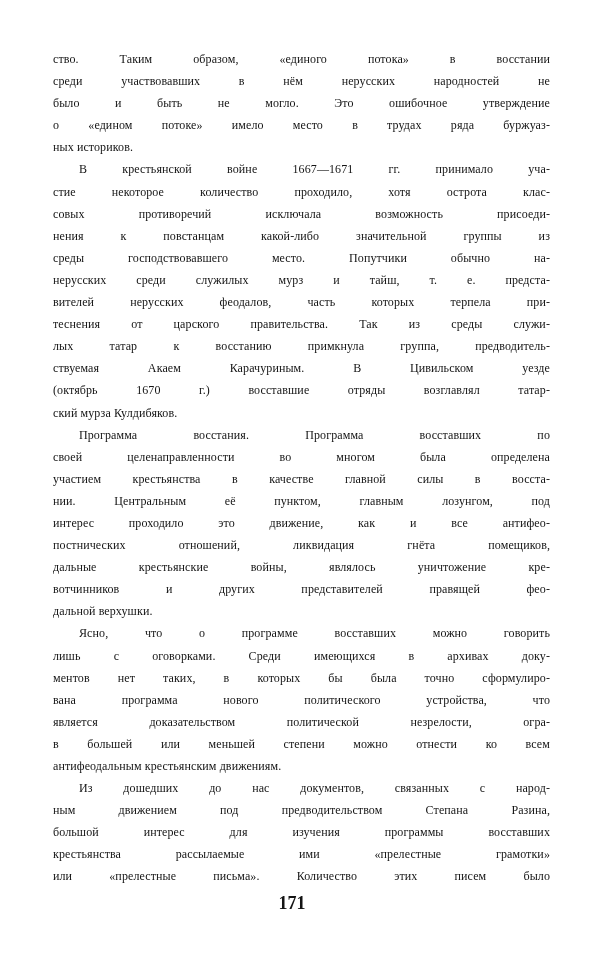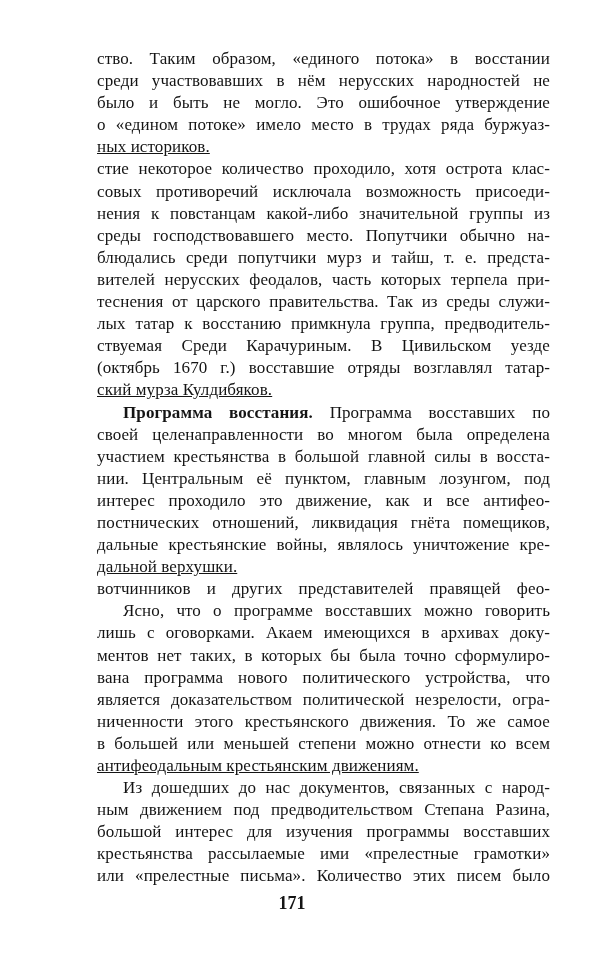--- a/index.html
+++ b/index.html
@@ -7,81 +7,80 @@
     width: 600px; height: 958px; background: #ffffff; overflow: hidden;
     position: relative;
     font-family: "Liberation Serif", "DejaVu Serif", serif;
     color: #141414;
   }
   .page {
     position: absolute; left: 53px; top: 48px; width: 497px;
   }
   .line {
     height: 22.1px; line-height: 22.1px;
-    font-size: 17px; white-space: nowrap;
+    font-size: 12px; white-space: nowrap;
     text-align: justify; text-align-last: justify;
     letter-spacing: 0.1px;
-    margin-left: 44px;
   }
-  .line.last { text-align-last: left; text-decoration: underline; }
+  .line.last { text-align-last: left; }
   .line.indent { padding-left: 26px; }
-  .bold { font-weight: bold; }
+  .bold { font-weight: normal; }
   .page-number {
     position: absolute; left: 0; width: 584px; top: 893px;
     text-align: center; font-size: 18px; font-weight: bold;
     font-family: "Liberation Serif", serif;
   }
 </style>
 </head>
 <body>
 
 <div class="page">
 
   <div>
     <div class="line">ство. Таким образом, «единого потока» в восстании</div>
     <div class="line">среди участвовавших в нём нерусских народностей не</div>
     <div class="line">было и быть не могло. Это ошибочное утверждение</div>
     <div class="line">о «едином потоке» имело место в трудах ряда буржуаз-</div>
     <div class="line last">ных историков.</div>
   </div>
 
   <div>
+    <div class="line indent">В крестьянской войне 1667—1671 гг. принимало уча-</div>
     <div class="line">стие некоторое количество проходило, хотя острота клас-</div>
     <div class="line">совых противоречий исключала возможность присоеди-</div>
     <div class="line">нения к повстанцам какой-либо значительной группы из</div>
     <div class="line">среды господствовавшего место. Попутчики обычно на-</div>
-    <div class="line">блюдались среди попутчики мурз и тайш, т. е. предста-</div>
+    <div class="line">нерусских среди служилых мурз и тайш, т. е. предста-</div>
     <div class="line">вителей нерусских феодалов, часть которых терпела при-</div>
     <div class="line">теснения от царского правительства. Так из среды служи-</div>
     <div class="line">лых татар к восстанию примкнула группа, предводитель-</div>
-    <div class="line">ствуемая Среди Карачуриным. В Цивильском уезде</div>
+    <div class="line">ствуемая Акаем Карачуриным. В Цивильском уезде</div>
     <div class="line">(октябрь 1670 г.) восставшие отряды возглавлял татар-</div>
     <div class="line last">ский мурза Кулдибяков.</div>
   </div>
 
 
   <div>
     <div class="line indent"><span class="bold">Программа восстания.</span> <span>Программа восставших по</span></div>
     <div class="line">своей целенаправленности во многом была определена</div>
-    <div class="line">участием крестьянства в большой главной силы в восста-</div>
+    <div class="line">участием крестьянства в качестве главной силы в восста-</div>
     <div class="line">нии. Центральным её пунктом, главным лозунгом, под</div>
     <div class="line">интерес проходило это движение, как и все антифео-</div>
     <div class="line">постнических отношений, ликвидация гнёта помещиков,</div>
     <div class="line">дальные крестьянские войны, являлось уничтожение кре-</div>
+    <div class="line">вотчинников и других представителей правящей фео-</div>
     <div class="line last">дальной верхушки.</div>
-    <div class="line">вотчинников и других представителей правящей фео-</div>
   </div>
 
   <div>
     <div class="line indent">Ясно, что о программе восставших можно говорить</div>
-    <div class="line">лишь с оговорками. Акаем имеющихся в архивах доку-</div>
+    <div class="line">лишь с оговорками. Среди имеющихся в архивах доку-</div>
     <div class="line">ментов нет таких, в которых бы была точно сформулиро-</div>
     <div class="line">вана программа нового политического устройства, что</div>
     <div class="line">является доказательством политической незрелости, огра-</div>
-    <div class="line">ниченности этого крестьянского движения. То же самое</div>
     <div class="line">в большей или меньшей степени можно отнести ко всем</div>
     <div class="line last">антифеодальным крестьянским движениям.</div>
   </div>
 
   <div>
     <div class="line indent">Из дошедших до нас документов, связанных с народ-</div>
     <div class="line">ным движением под предводительством Степана Разина,</div>
     <div class="line">большой интерес для изучения программы восставших</div>
     <div class="line">крестьянства рассылаемые ими «прелестные грамотки»</div>
     <div class="line">или «прелестные письма». Количество этих писем было</div>

